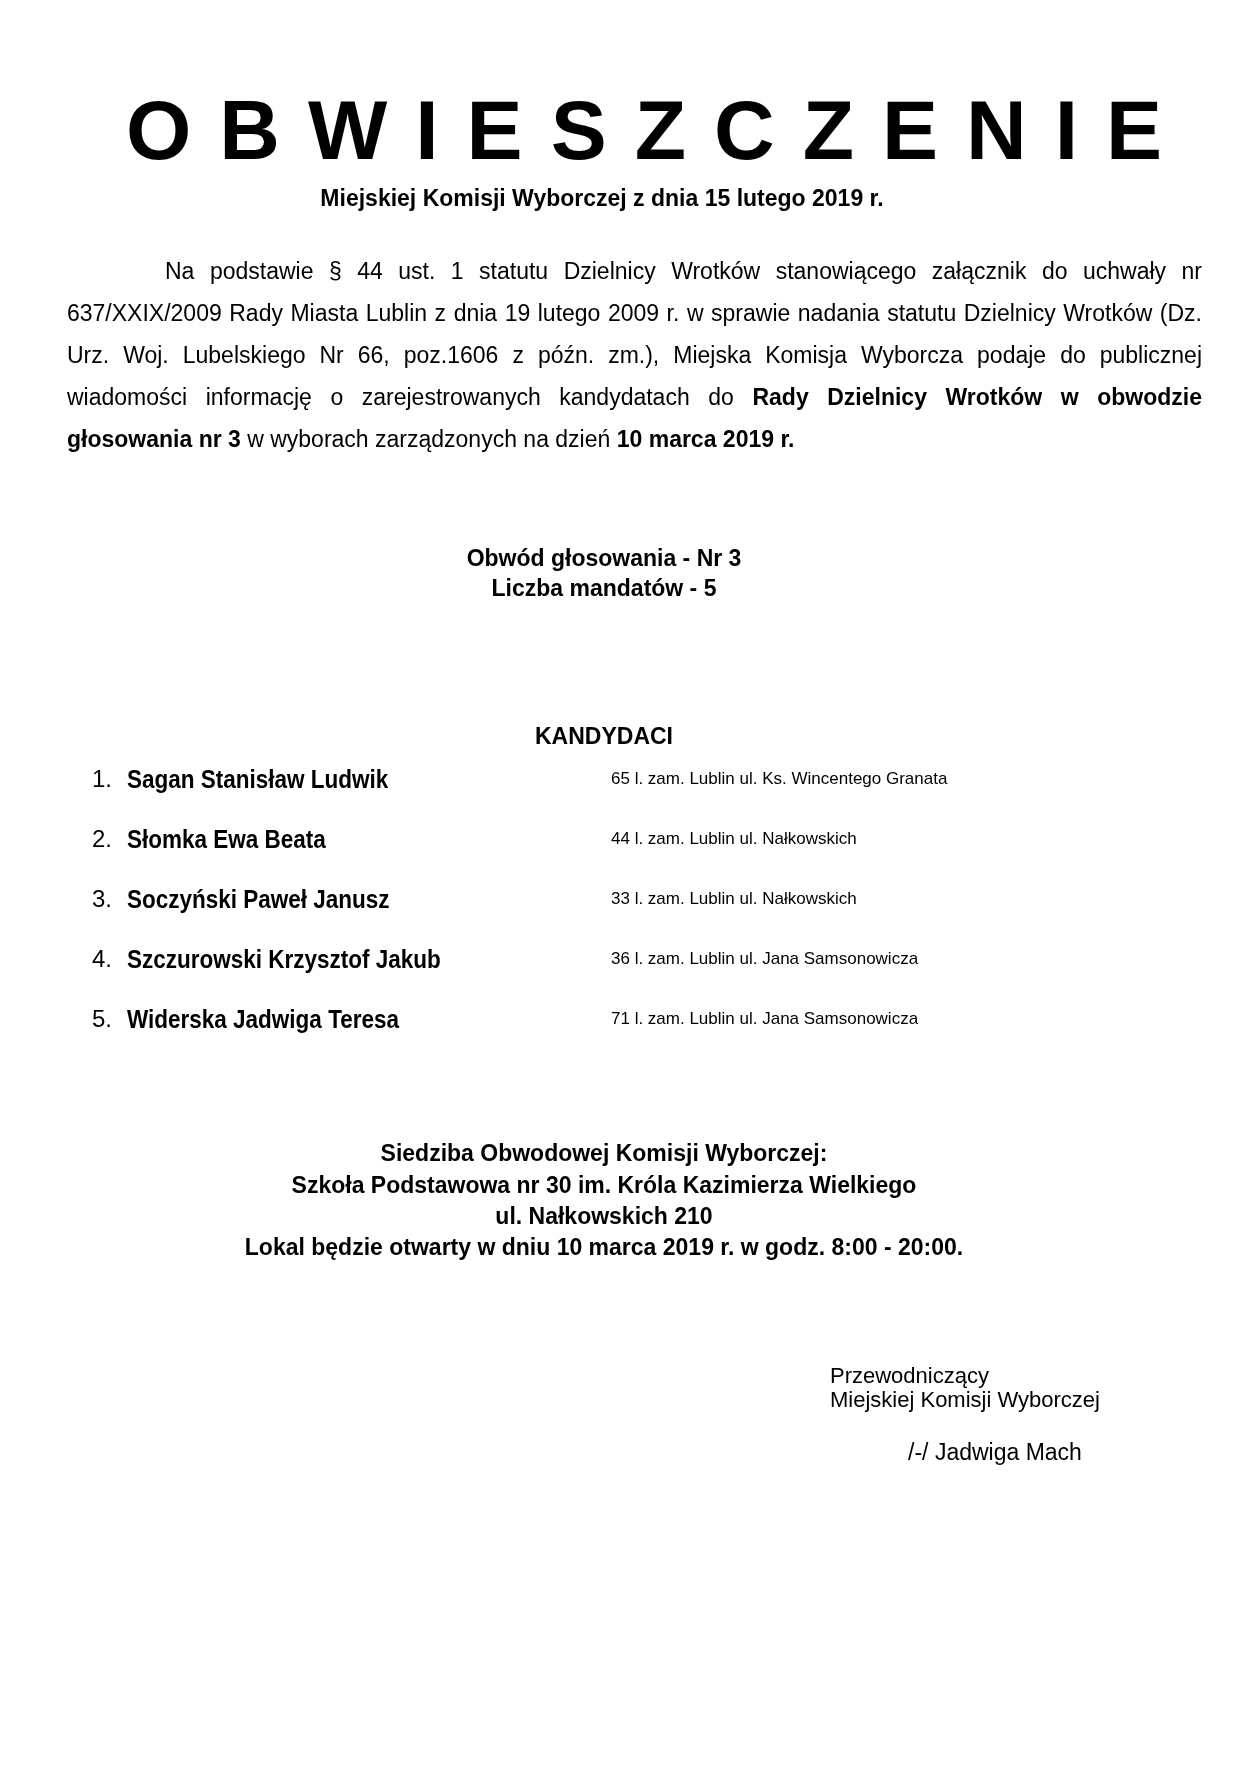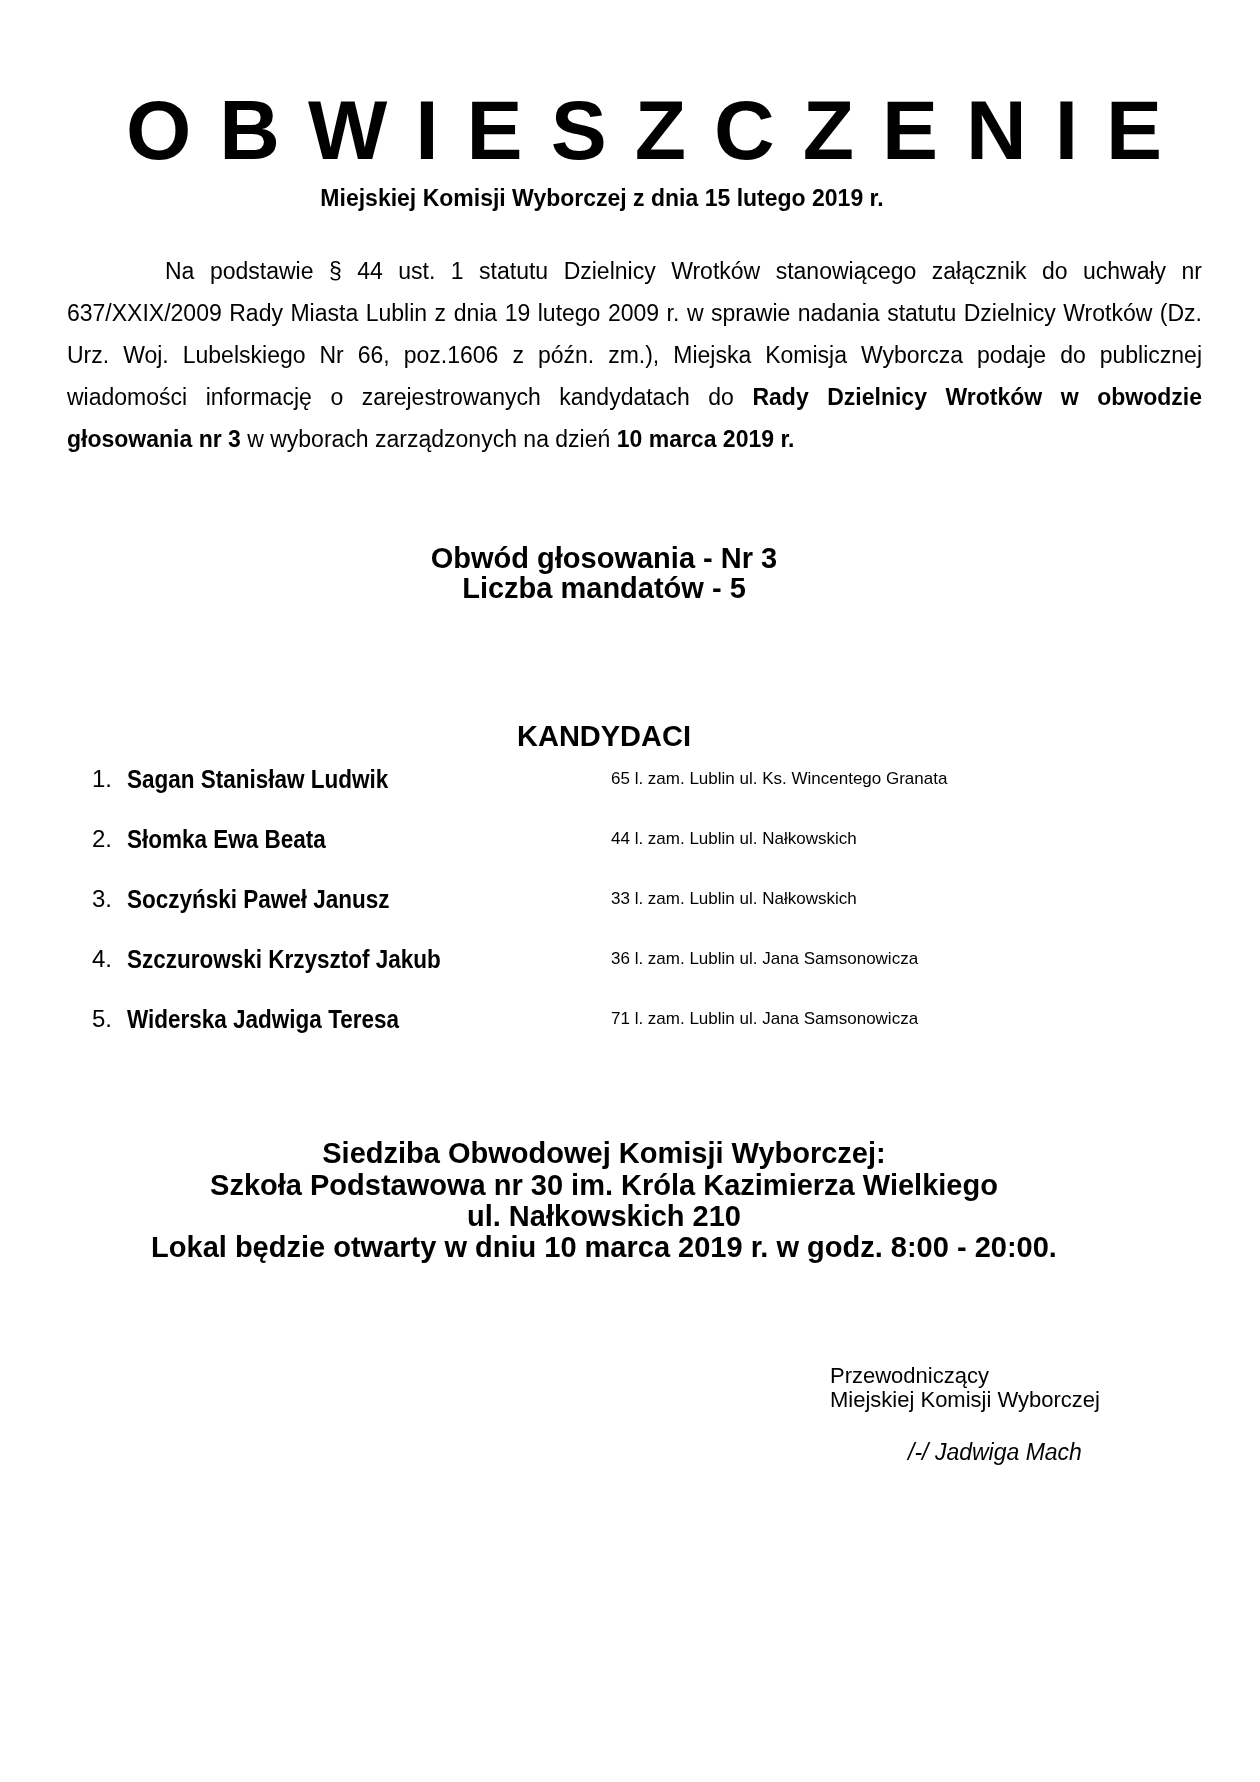--- a/index.html
+++ b/index.html
@@ -6,26 +6,26 @@
   body { width: 1260px; height: 1782px; position: relative; overflow: hidden;
          font-family: "Liberation Sans", sans-serif; color: #000; }
   .abs { position: absolute; white-space: nowrap; }
   .title { left: 0; width: 1260px; top: 88px; text-align: center;
            font-size: 84px; font-weight: bold; letter-spacing: 28px; padding-left: 28px; line-height: 84px; }
   .subtitle { left: 0; width: 1116px; top: 185px; text-align: center;
               font-size: 23px; font-weight: bold; line-height: 26px; margin-left: 44px; }
   .para { position: absolute; left: 67px; width: 1135px; top: 250px;
           font-size: 23px; line-height: 42px; text-align: justify; text-indent: 98px; }
   .para b { font-weight: bold; }
-  .center-bold { left: 0; width: 1208px; text-align: center; font-size: 29px; font-weight: bold; line-height: 30px; }
+  .center-bold { left: 0; width: 1208px; text-align: center; font-size: 23px; font-weight: bold; line-height: 30px; }
   .row-num { left: 92px; font-size: 24px; line-height: 30px; }
   .row-name { left: 127px; font-size: 25px; font-weight: bold; line-height: 30px; transform: scaleX(0.9); transform-origin: left center; }
   .row-info { left: 611px; font-size: 17px; line-height: 30px; }
   .sig { left: 830px; width: 320px; text-align: left; font-size: 22px; line-height: 24px; }
-  .sig-name { left: 880px; width: 230px; text-align: center; font-size: 23px; font-style: italic; line-height: 26px; }
+  .sig-name { left: 880px; width: 230px; text-align: center; font-size: 23px; line-height: 26px; }
 </style>
 </head>
 <body>
 
 <div class="abs title">OBWIESZCZENIE</div>
 <div class="abs subtitle">Miejskiej Komisji Wyborczej z dnia 15 lutego 2019 r.</div>
 
 <div class="para"><span>Na podstawie § 44 ust. 1 statutu Dzielnicy Wrotków stanowiącego załącznik do uchwały nr 637/XXIX/2009 Rady Miasta Lublin z dnia 19 lutego 2009 r. w sprawie nadania statutu Dzielnicy Wrotków (Dz. Urz. Woj. Lubelskiego Nr 66, poz.1606 z późn. zm.), Miejska Komisja Wyborcza podaje do publicznej wiadomości informację o zarejestrowanych kandydatach do </span><b>Rady Dzielnicy Wrotków w obwodzie głosowania nr 3</b><span> w wyborach zarządzonych na dzień </span><b>10 marca 2019 r.</b></div>
 
 <div class="abs center-bold" style="top:543px">Obwód głosowania - Nr 3</div>

